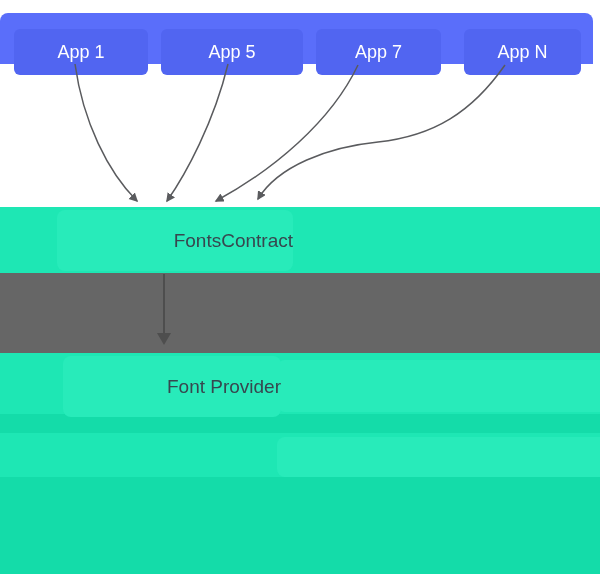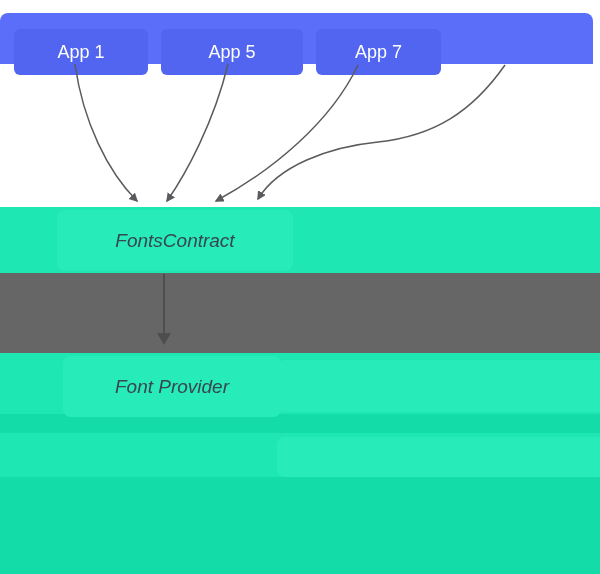--- a/index.html
+++ b/index.html
@@ -18,21 +18,21 @@
   .app-2{left:161px;width:142px;}
   .app-3{left:316px;width:125px;}
   .app-n{left:464px;width:117px;}
   
   .row{left:0;width:600px;background:var(--teal-row);}
   .row-contract{top:207px;height:66px;}
   .container-block{left:0;top:353px;width:600px;height:221px;background:var(--teal-container);}
   .row-provider{top:353px;height:61px;}
   .row-cache{top:433px;height:44px;}
   .label-box{background:var(--teal-label-box);border-radius:8px;
-             display:flex;align-items:center;justify-content:center;font-style:italic;}
+             display:flex;align-items:center;justify-content:flex-end;}
   .label-box span{color:var(--label-text);font-size:19px;}
   .box-contract{left:57px;top:210px;width:236px;height:61px;}
   .box-provider{left:63px;top:356px;width:218px;height:61px;}
   .box-cache{left:52px;top:433px;width:218px;height:45px;}
   .side-box{background:var(--teal-label-box);border-radius:8px 0 0 8px;}
   .side-provider{left:277px;top:360px;width:323px;height:52px;}
   .side-cache{left:277px;top:437px;width:323px;height:40px;}
   
   .gray-band{left:0;top:273px;width:600px;height:80px;background:var(--gray-band);}
   
@@ -49,20 +49,23 @@
 
   <div class="abs app-bar">
     <div class="abs app-box app-1">
       <span>App 1</span>
     </div>
     <div class="abs app-box app-2">
       <span>App 5</span>
     </div>
     <div class="abs app-box app-3">
       <span>App 7</span>
+    </div>
+    <div class="abs app-box app-n">
+      <span>App N</span>
     </div>
   </div>
 
   <div class="abs row row-contract"></div>
   <div class="abs label-box box-contract">
     <span>FontsContract</span>
   </div>
 
   <div class="abs gray-band"></div>
 

